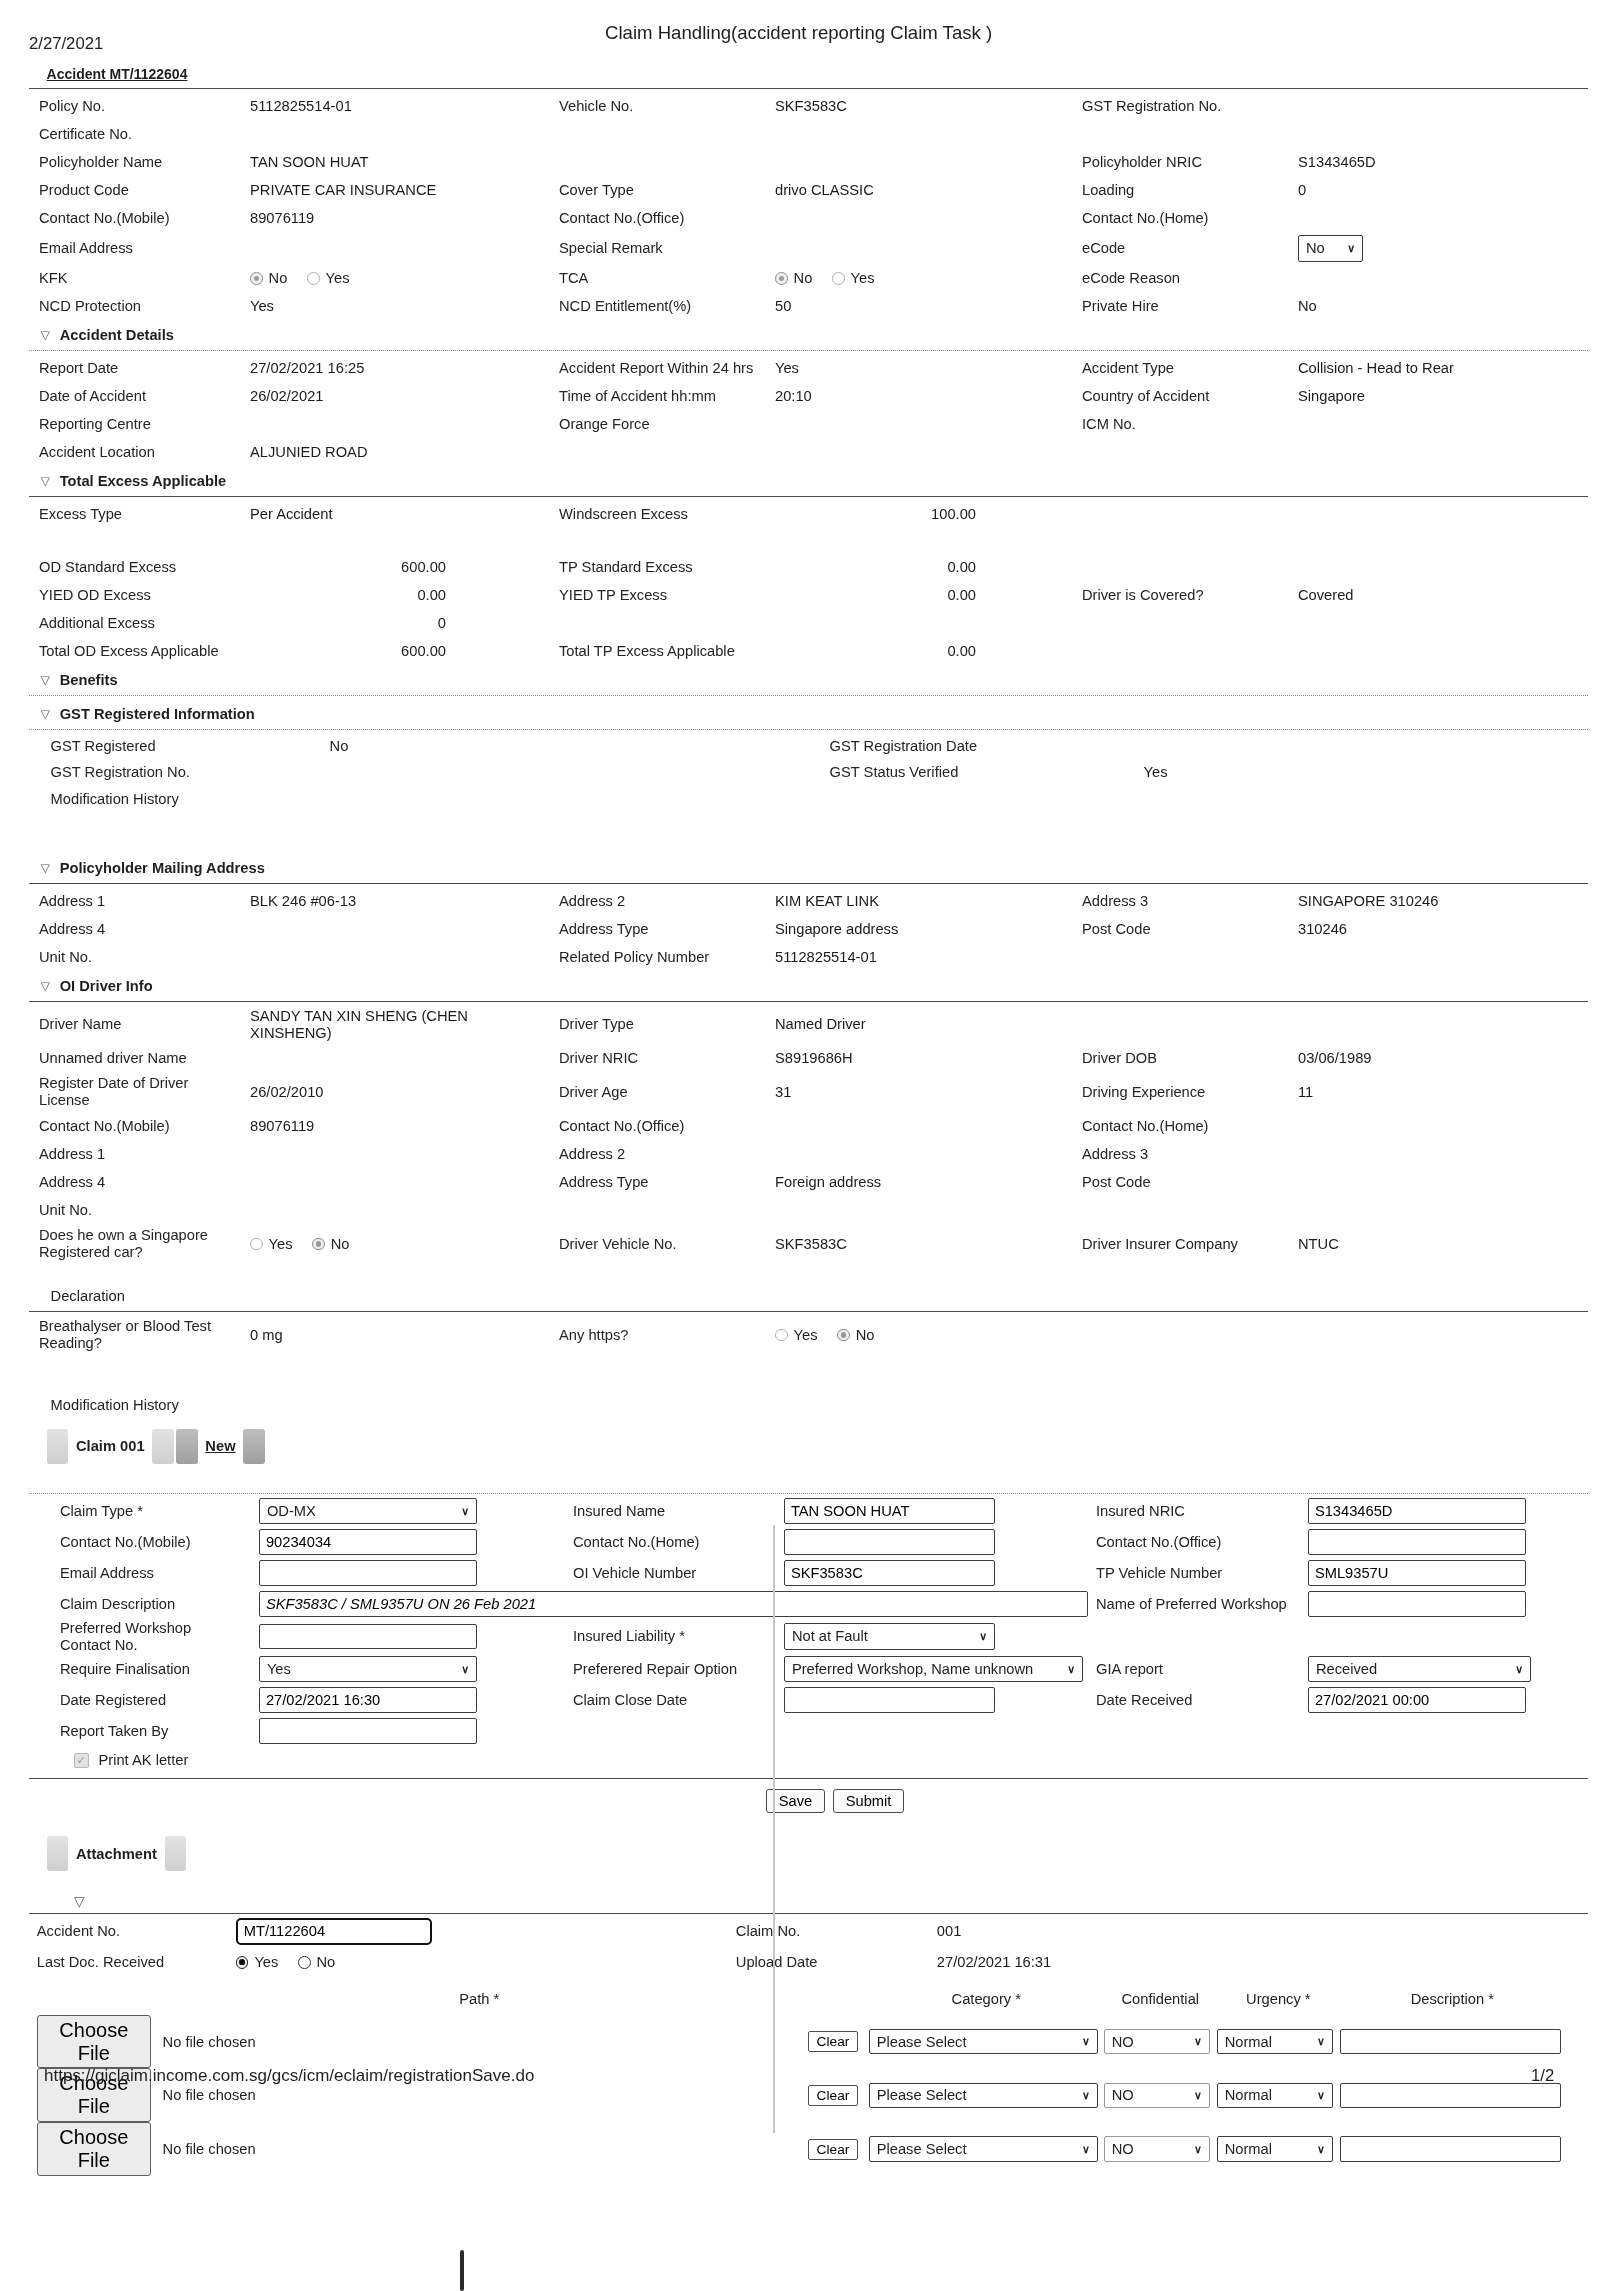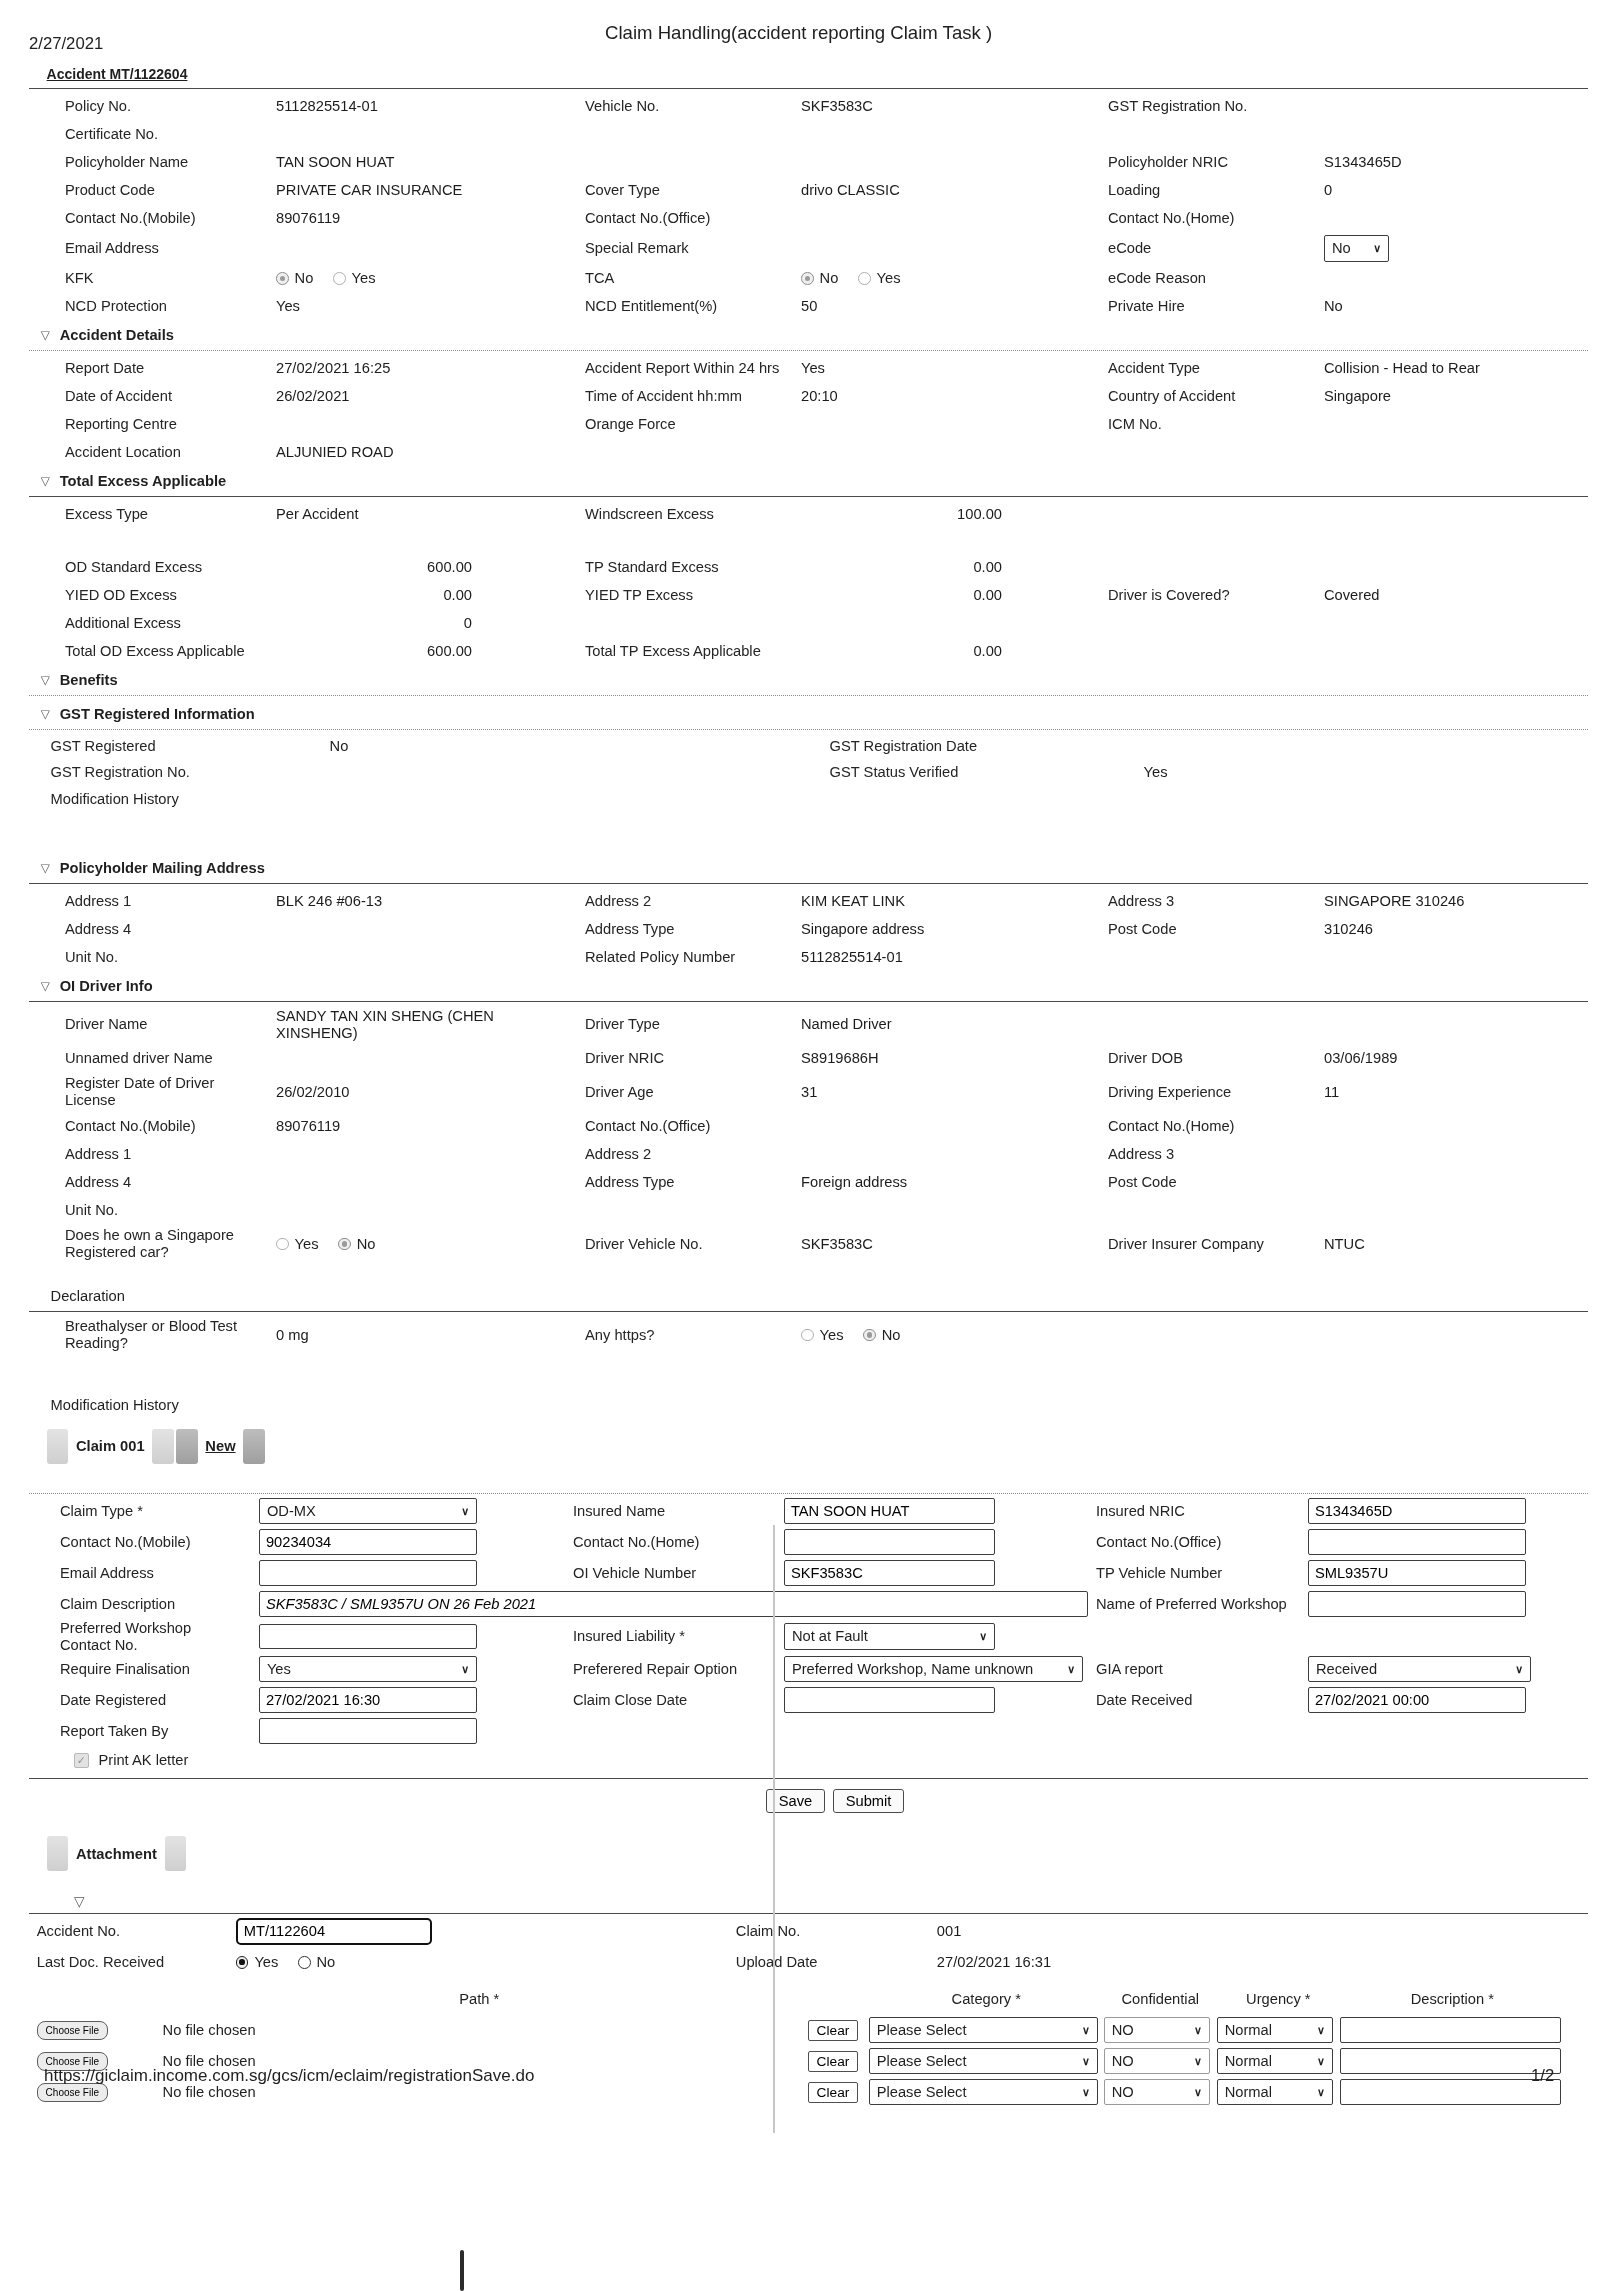--- a/index.html
+++ b/index.html
@@ -19,21 +19,21 @@
   .h1 { font-weight:bold; font-size:16.7px; margin:27.4px 0 0 17.6px; }
   .h2 { font-weight:bold; font-size:14px; margin:11.8px 0 5.9px 17.6px;text-decoration:underline; }
 
   hr.rule { border:0; border-top:1.6px solid #4a4a4a; margin:2px 0 2px 0; }
   hr.rule-lt { border:0; border-top:1px dotted #8a8a8a; margin:2px 0 2px 0; }
 
   .shead { display:flex; align-items:center; gap:9.8px; font-weight:bold; font-size:14.7px; padding:7.8px 0 4.9px 11.8px; }
   .tri { color:#5a5a5a; font-size:11.8px; font-weight:normal; }
 
   
-  .g6 { display:grid; grid-template-columns:211px 309px 216px 307px 216px 281px; margin-left:36px; }
+  .g6 { display:grid; grid-template-columns:211px 309px 216px 307px 216px 281px; margin-left:10px; }
   .g6 > div { min-height:28px; padding:3.9px 7.8px 2px 0; display:flex; align-items:center; font-size:14.7px; line-height:1.15; }
   .numv  { justify-content:flex-end; padding-right:113px !important; }
   .numv2 { justify-content:flex-end; padding-right:106px !important; }
   .gap26 { height:25.5px; }
 
   
   .g4 { display:grid; grid-template-columns:279px 500px 314px 1fr; margin-left:21.6px; }
   .g4 > div { min-height:26.5px; padding:2.9px 7.8px 2px 0; display:flex; align-items:center; font-size:14.7px; }
 
   
@@ -68,21 +68,21 @@
 
   
   .ag { display:grid; grid-template-columns:199px 402px 245px 1fr; margin-left:7.8px; }
   .ag > div { min-height:31px; display:flex; align-items:center; font-size:14.7px; }
   .acc-input { border:2px solid #111; border-radius:4.9px; width:196px; height:27.4px; font-family:"Liberation Sans",sans-serif; font-size:14.7px; padding:0 5.9px; }
 
   
   .ft { margin-left:7.8px; margin-top:5.9px; }
   .ft-row { display:grid; grid-template-columns:114px 657px 61px 235px 113px 123px 225px; align-items:center; min-height:31px; }
   .ft-head > div { font-size:14.7px; text-align:center; }
-  .choose { border:1.5px solid #5d5d5d; border-radius:8px; background:#ececec; font-size:10px; padding:2.9px 7.8px; font-family:"Liberation Sans",sans-serif; }
+  .choose { border:1.5px solid #5d5d5d; border-radius:3px; background:#ececec; font-size:20px; padding:2.9px 7.8px; font-family:"Liberation Sans",sans-serif; }
   .clearbtn { border:1.5px solid #4f4f4f; border-radius:2px; background:#fff; font-size:13.7px; padding:2px 7.8px; font-family:"Liberation Sans",sans-serif; }
   .nofile { font-size:14.7px; padding-left:11.8px; }
 
   .footer-url { position:absolute; left:44px; top:2066px; font-size:17px; }
   .footer-page { position:absolute; left:1531px; top:2066px; font-size:16.7px; }
 
   
   .vline { position:absolute; left:773px; top:1525px; width:1.5px; height:608px; background:#c6c6c6; }
   .bstreak { position:absolute; left:460px; top:2250px; width:3.9px; height:41px; background:#2b2b2b; border-radius:2px; }
 

